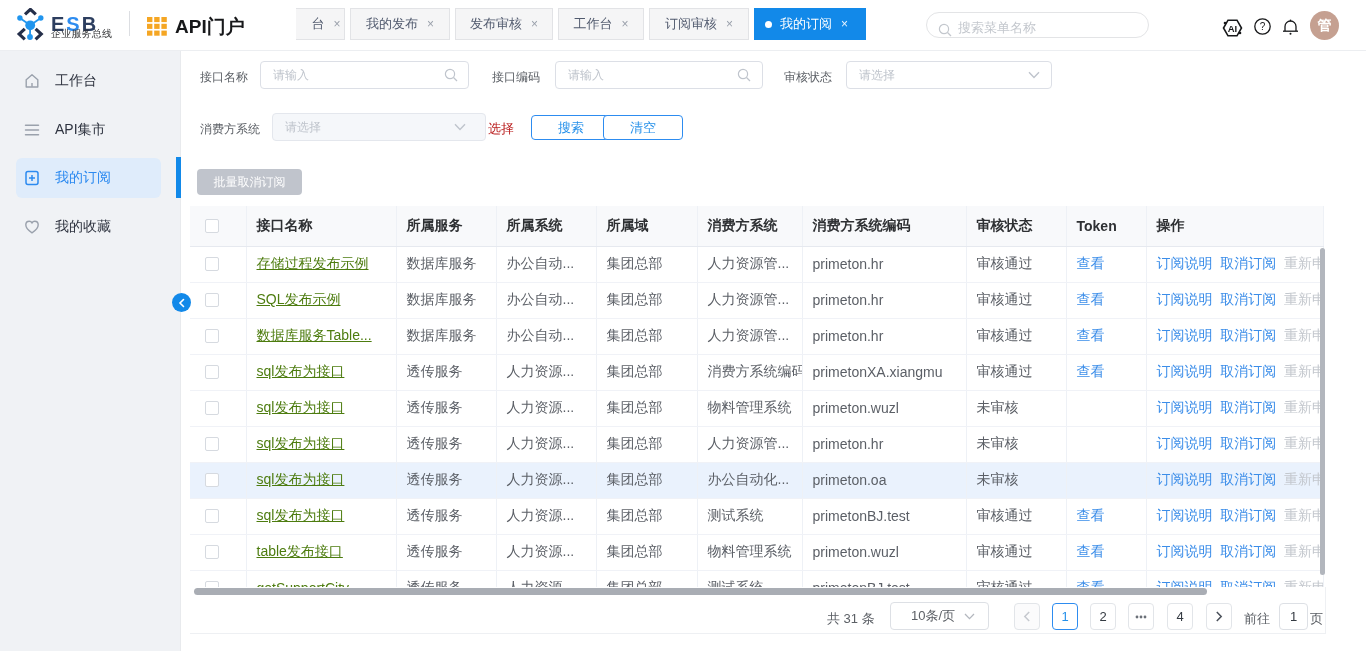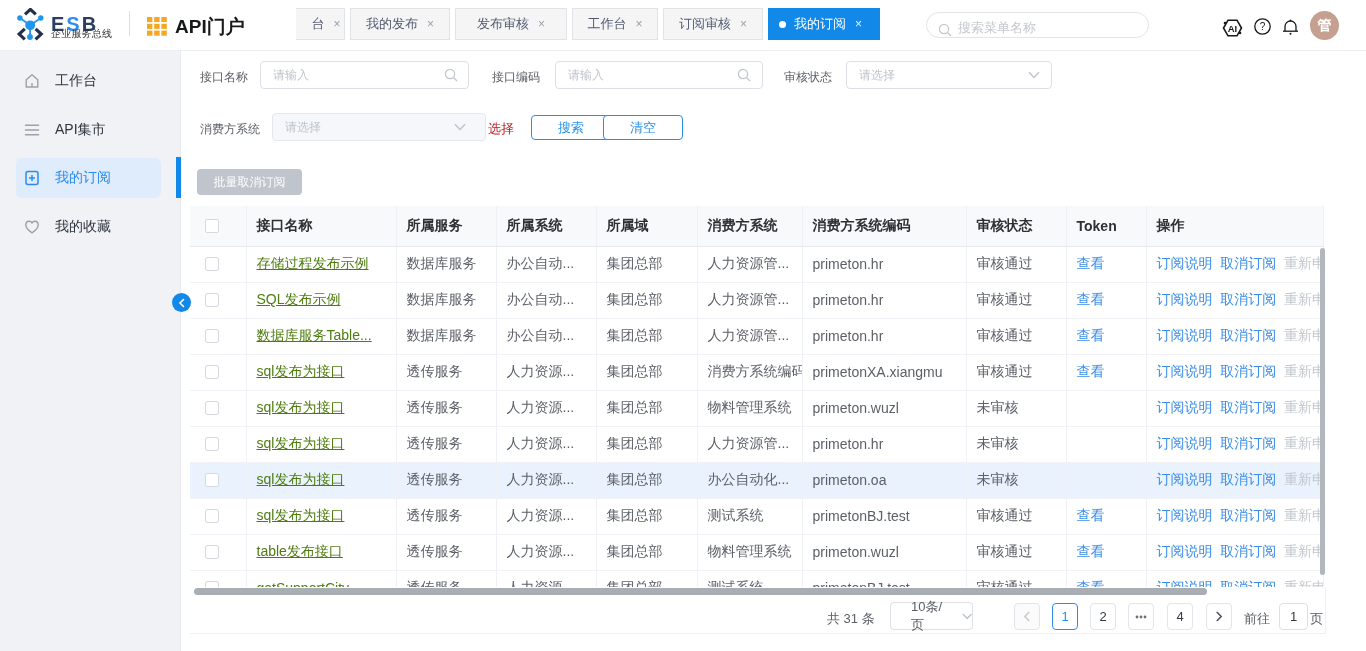--- a/index.html
+++ b/index.html
@@ -55,21 +55,21 @@
 .cb { width:14px; height:14px; border:1px solid #d6dae0; border-radius:2px; background:#fff; margin-left:5px; display:block; }
 #vscroll { position:absolute; left:1320px; top:248px; width:5px; height:327px; background:#b2b6bd; border-radius:3px; z-index:4; }
 #hscroll { position:absolute; left:194px; top:588px; width:1013px; height:7px; background:#a9adb4; border-radius:4px; z-index:4; }
 #tblClip { position:absolute; left:190px; top:206px; width:1135px; height:381px; overflow:hidden; background:#fff; }
 
 
 #pager { position:absolute; top:602px; left:0; width:1366px; height:30px; font-size:13px; color:#5c6066; }
 .pgbox { position:absolute; top:1px; width:26px; height:27px; border:1px solid #e2e5e9; border-radius:4px; background:#fff; display:flex; align-items:center; justify-content:center; color:#343a42; font-size:13px; }
 .pgbox.cur { border-color:#2d8cf0; color:#2590ea; }
 .pgbox.dis { color:#c6c9cf; background:#fbfbfc; }
-#pselect { position:absolute; left:890px; top:0; width:83px; height:28px; border:1px solid #dde0e5; border-radius:4px; background:#fff; display:flex; align-items:center; padding-left:20px; }
+#pselect { position:absolute; left:890px; top:0; width:99px; height:28px; border:1px solid #dde0e5; border-radius:4px; background:#fff; display:flex; align-items:center; padding-left:20px; }
 #pinput { position:absolute; left:1279px; top:1px; width:29px; height:27px; border:1px solid #dde0e5; border-radius:4px; background:#fff; display:flex; align-items:center; justify-content:center; color:#343a42; }
 #pgBottom { position:absolute; left:190px; top:633px; width:1136px; height:1px; background:#eef0f3; }
 </style>
 </head>
 <body>
 <div id="page">
 
 <div id="hdr">
   <svg class="abs" style="left:16px;top:8px" width="28" height="33" viewBox="0 0 28 33">
     <g stroke="#252f4a" stroke-width="3.2" fill="none" stroke-linejoin="miter">
@@ -105,21 +105,21 @@
   </svg>
   <div id="apiTitle">API门户</div>
 
   <div id="tabs">
         <div id="tabsIn">
     <div class="tab" style="width:86px">
             <span style="margin-left:48px">台</span>
             <span class="x">×</span>
           </div>
     <div class="tab" style="width:100px">我的发布<span class="x">×</span></div>
-    <div class="tab" style="width:112px">发布审核<span class="x">×</span></div>
+    <div class="tab" style="width:98px">发布审核<span class="x">×</span></div>
     <div class="tab" style="width:86px">工作台<span class="x">×</span></div>
     <div class="tab" style="width:100px">订阅审核<span class="x">×</span></div>
     <div class="tab act" style="width:112px;justify-content:flex-start;padding-left:10px"><span class="dot"></span>我的订阅<span class="x">×</span></div>
   </div>
       </div>
 
   <div id="hsearch"><svg width="14" height="14" viewBox="0 0 14 14">
           <circle cx="6" cy="6" r="4.6" fill="none" stroke="#c3c7cd" stroke-width="1.2"></circle>
           <path d="M9.5,9.5 L13,13" stroke="#c3c7cd" stroke-width="1.2"></path>
         </svg>搜索菜单名称</div>

